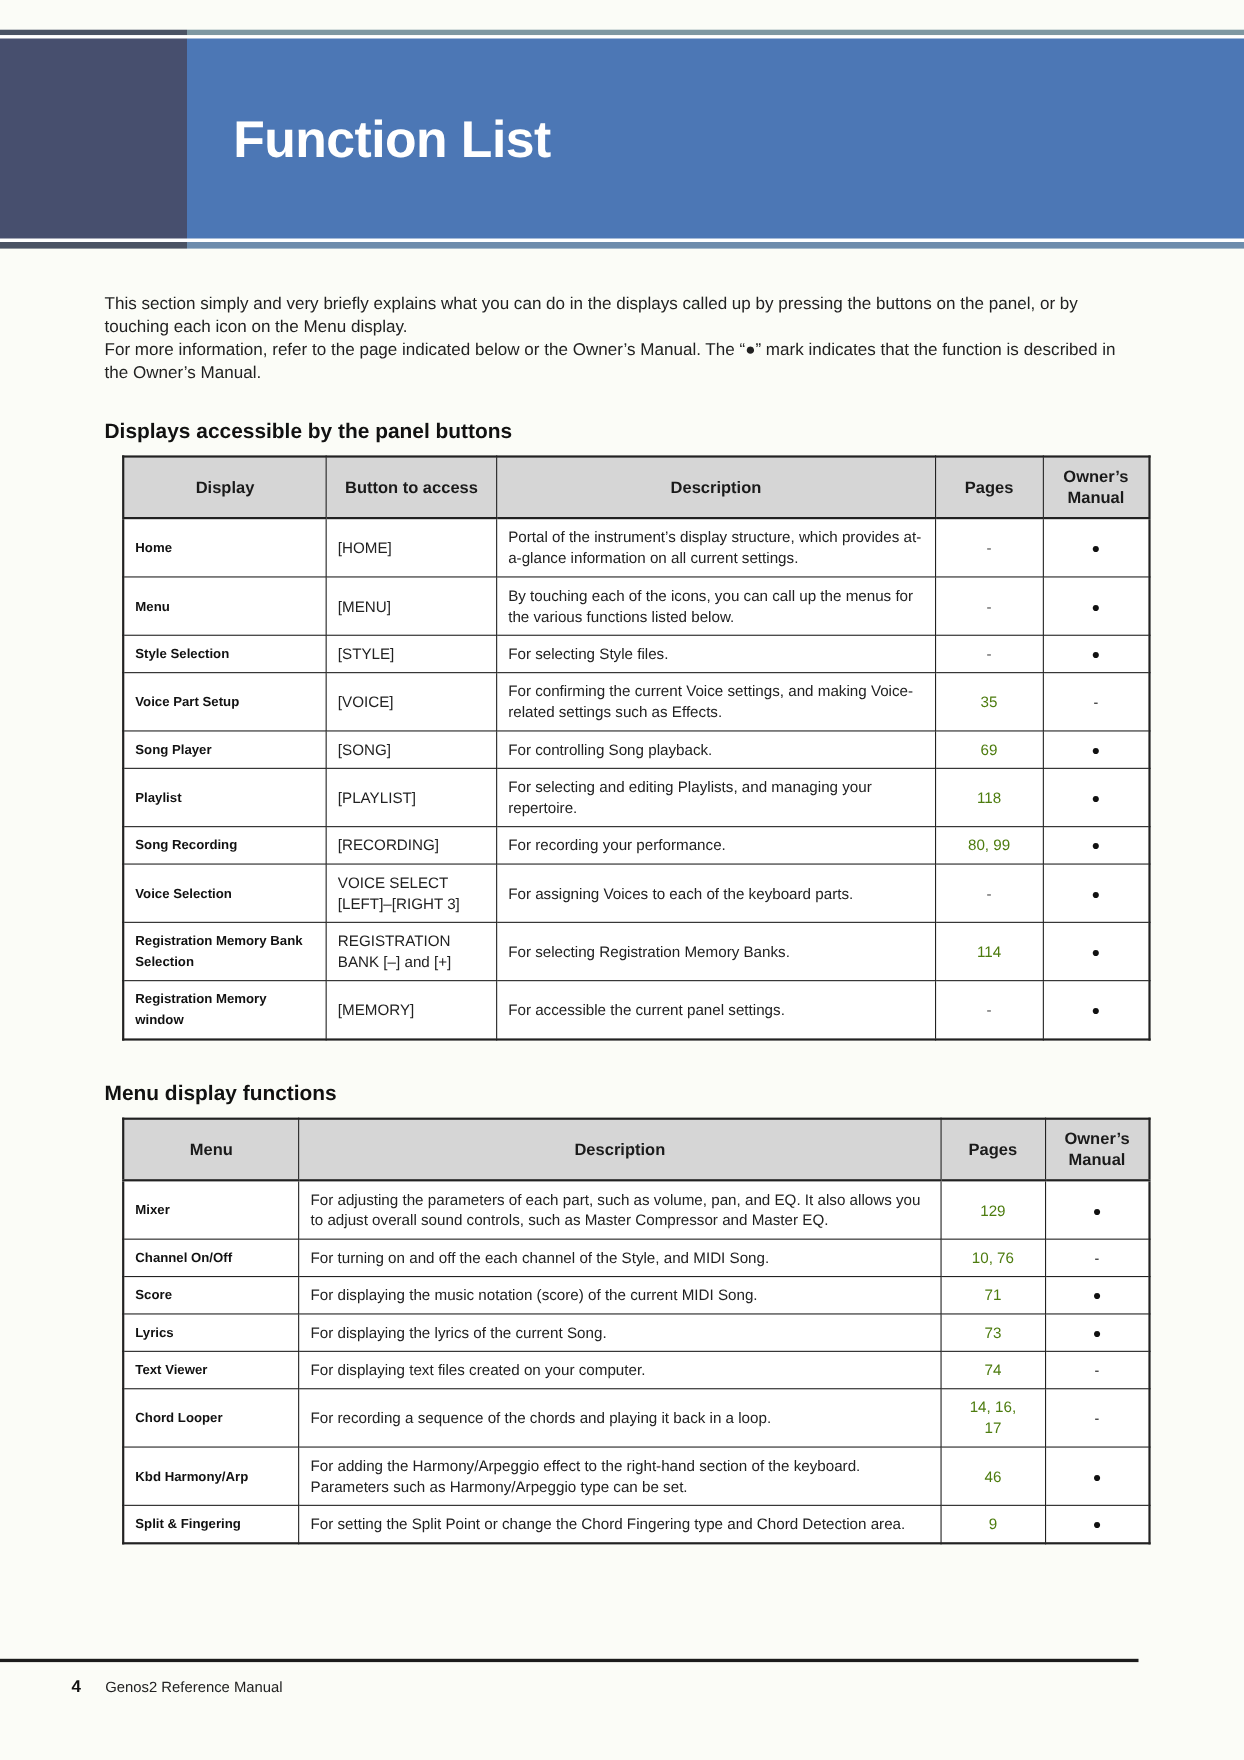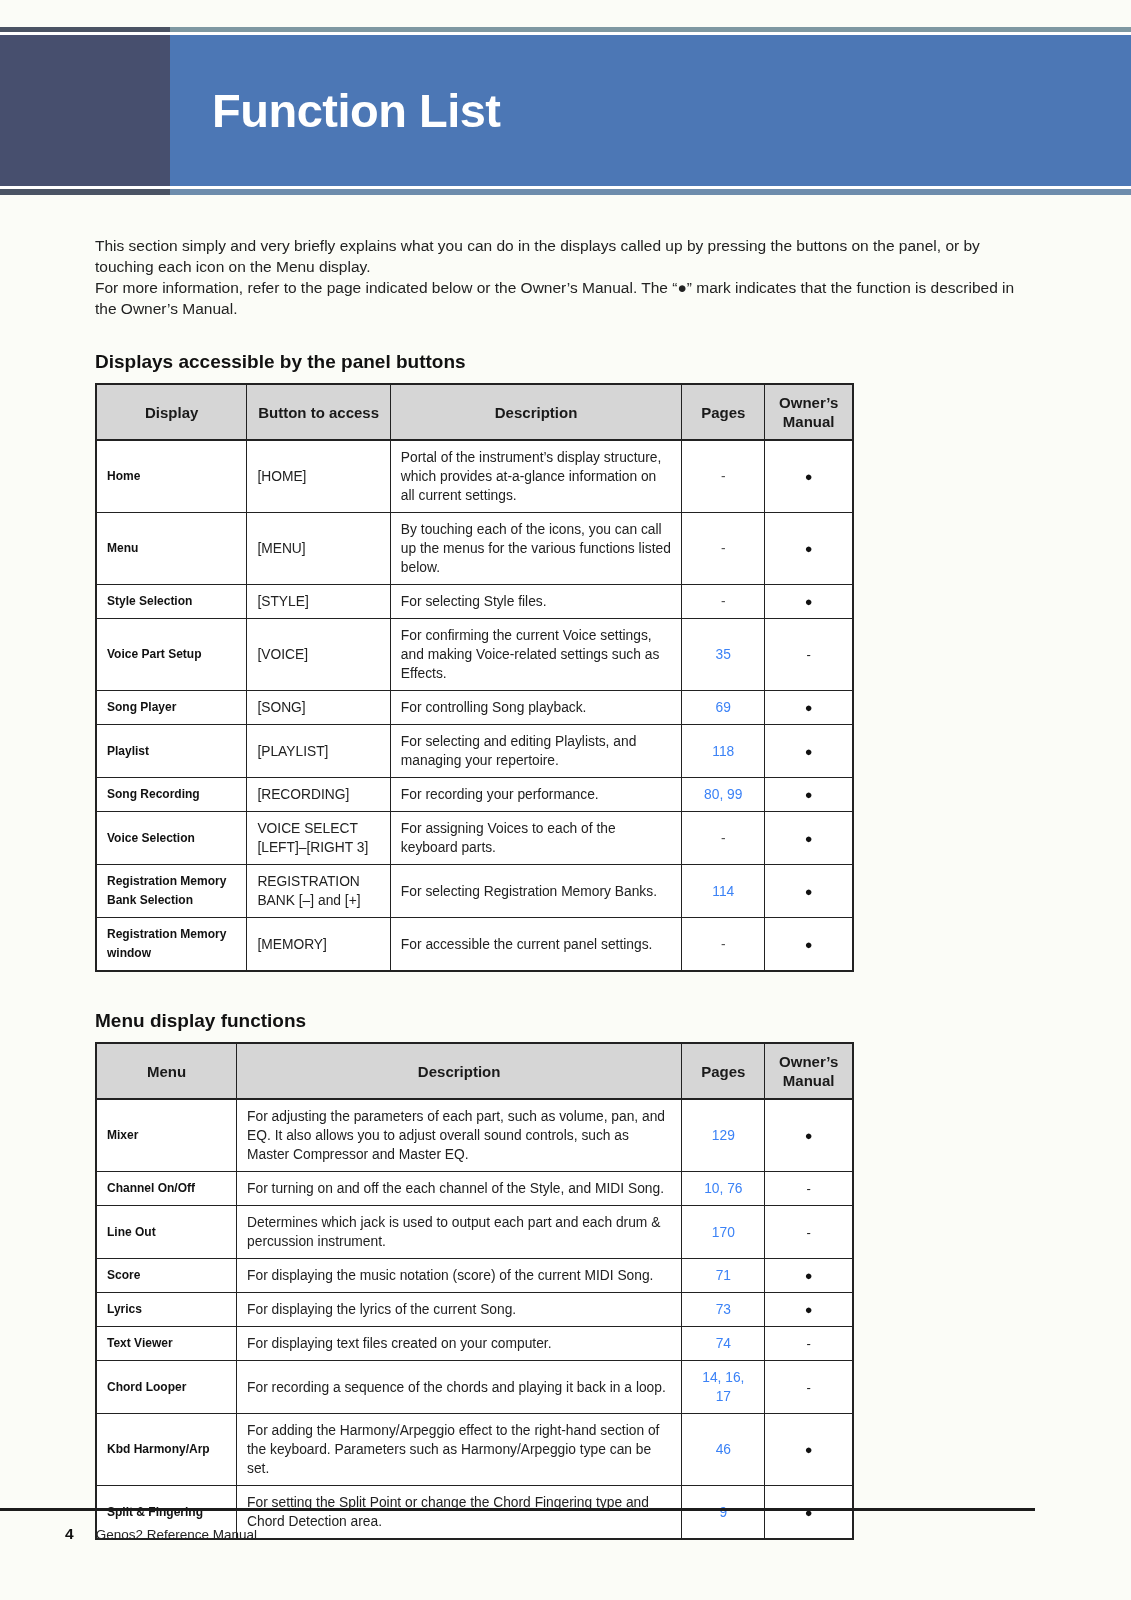--- a/index.html
+++ b/index.html
@@ -13,21 +13,21 @@
     color:#1f1f1f;
     -webkit-font-smoothing:antialiased;
   }
 
   
   .banner { margin-top:27px; }
   .stripe-top   { height:5px; background:linear-gradient(to right, #4a5364 0 170px, #7e98a2 170px 100%); }
   .stripe-bottom{ height:6px; background:linear-gradient(to right, #4a5364 0 170px, #6d8cac 170px 100%); }
   .whiteline { height:3px; background:#ffffff; }
   .banner-main {
-    height:151px;
+    height:182px;
     background:linear-gradient(to right, #474f6e 0 170px, #4c77b5 170px 100%);
     display:flex; align-items:center;
   }
   .banner-main h1 {
     margin:0 0 0 212px;
     color:#ffffff;
     font-size:47px;
     font-weight:700;
     letter-spacing:-0.5px;
   }
@@ -40,23 +40,24 @@
     margin:32px 0 10px 0;
     font-size:19px;
     font-weight:700;
     color:#111;
   }
   h2.second { margin-top:38px; }
 
   
   table {
     border-collapse:collapse;
-    width:759px;
+    width:935px;
     border:2px solid #222;
     background:#ffffff;
+    margin-left:16px;
   }
   th, td { border:1px solid #222; }
   thead th {
     background:#d6d6d6;
     font-weight:700;
     font-size:15px;
     text-align:center;
     padding:8px 6px;
     line-height:19px;
     color:#1a1a1a;
@@ -64,21 +65,21 @@
   }
   td {
     padding:7px 10px;
     font-size:13.8px;
     line-height:19px;
     vertical-align:middle;
     color:#222;
   }
   td.name { font-weight:700; font-size:12px; color:#111; }
   td.pages { text-align:center; white-space:pre-line; color:#555; }
-  td.pages.page-ref { color:#3b82f6; }
+  td.pages.page-ref { color:#4d7c0f; }
   td.owners { text-align:center; font-size:13px; color:#111; }
 
   
   footer { position:absolute; left:0; top:1508px; width:1131px; }
   .footer-rule { height:3px; width:1035px; background:#1c1c1c; }
   .footer-line { margin:14px 0 0 65px; display:flex; align-items:baseline; }
   .footer-pagenum { font-weight:700; font-size:15.5px; color:#111; }
   .footer-manual  { margin-left:22px; font-size:13.5px; color:#222; }
 </style>
 </head>
@@ -215,26 +216,20 @@
           <td class="pages page-ref">129</td>
           <td class="owners">●</td>
         </tr>
         <tr>
           <td class="name">Channel On/Off</td>
           <td>For turning on and off the each channel of the Style, and MIDI Song.</td>
           <td class="pages page-ref">10, 76</td>
           <td class="owners">-</td>
         </tr>
         <tr>
-          <td class="name">Line Out</td>
-          <td>Determines which jack is used to output each part and each drum &amp; percussion instrument.</td>
-          <td class="pages page-ref">170</td>
-          <td class="owners">-</td>
-        </tr>
-        <tr>
           <td class="name">Score</td>
           <td>For displaying the music notation (score) of the current MIDI Song.</td>
           <td class="pages page-ref">71</td>
           <td class="owners">●</td>
         </tr>
         <tr>
           <td class="name">Lyrics</td>
           <td>For displaying the lyrics of the current Song.</td>
           <td class="pages page-ref">73</td>
           <td class="owners">●</td>

